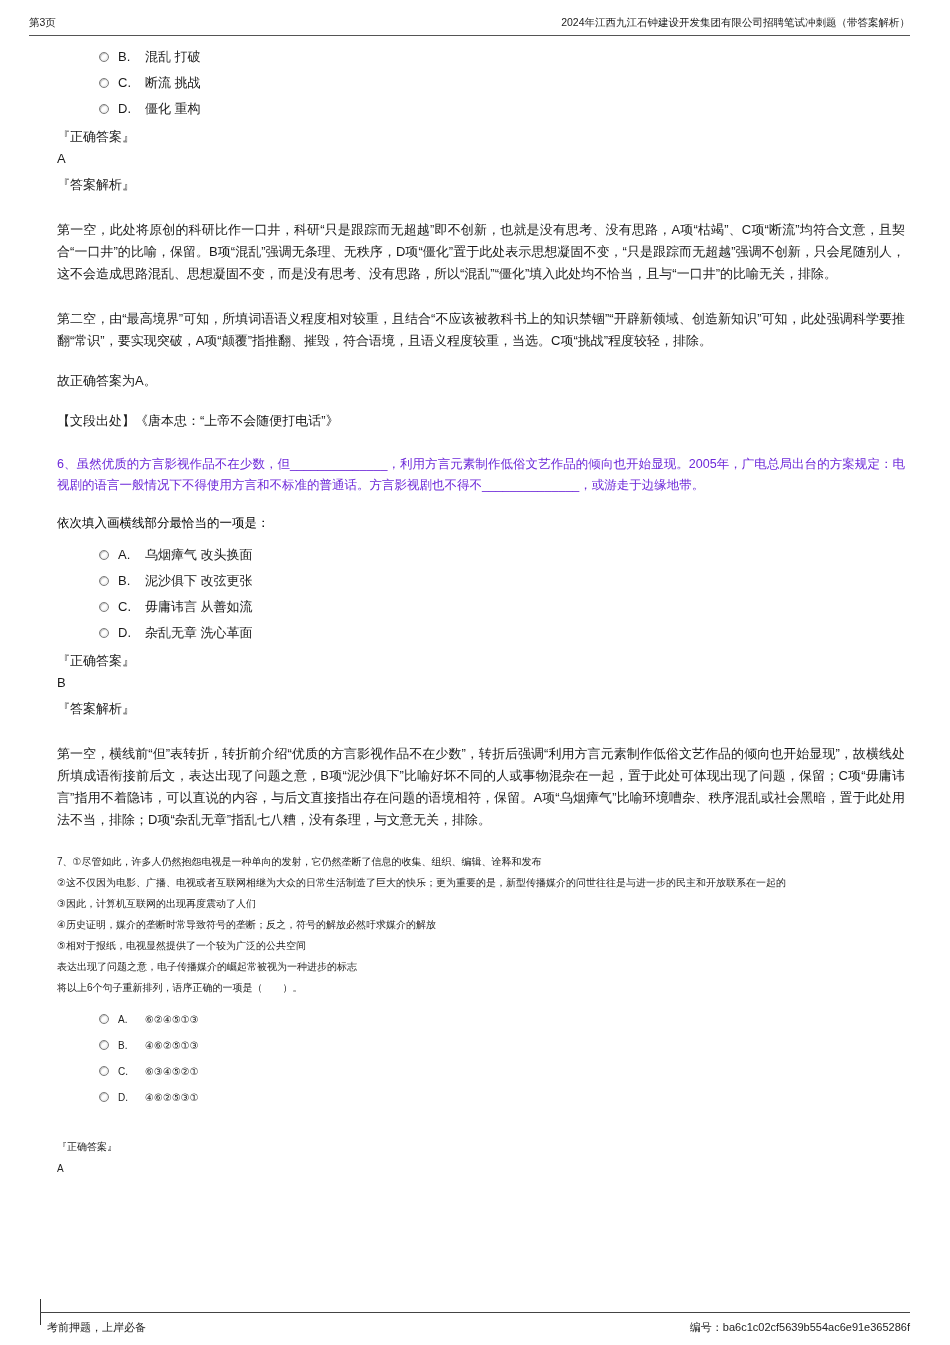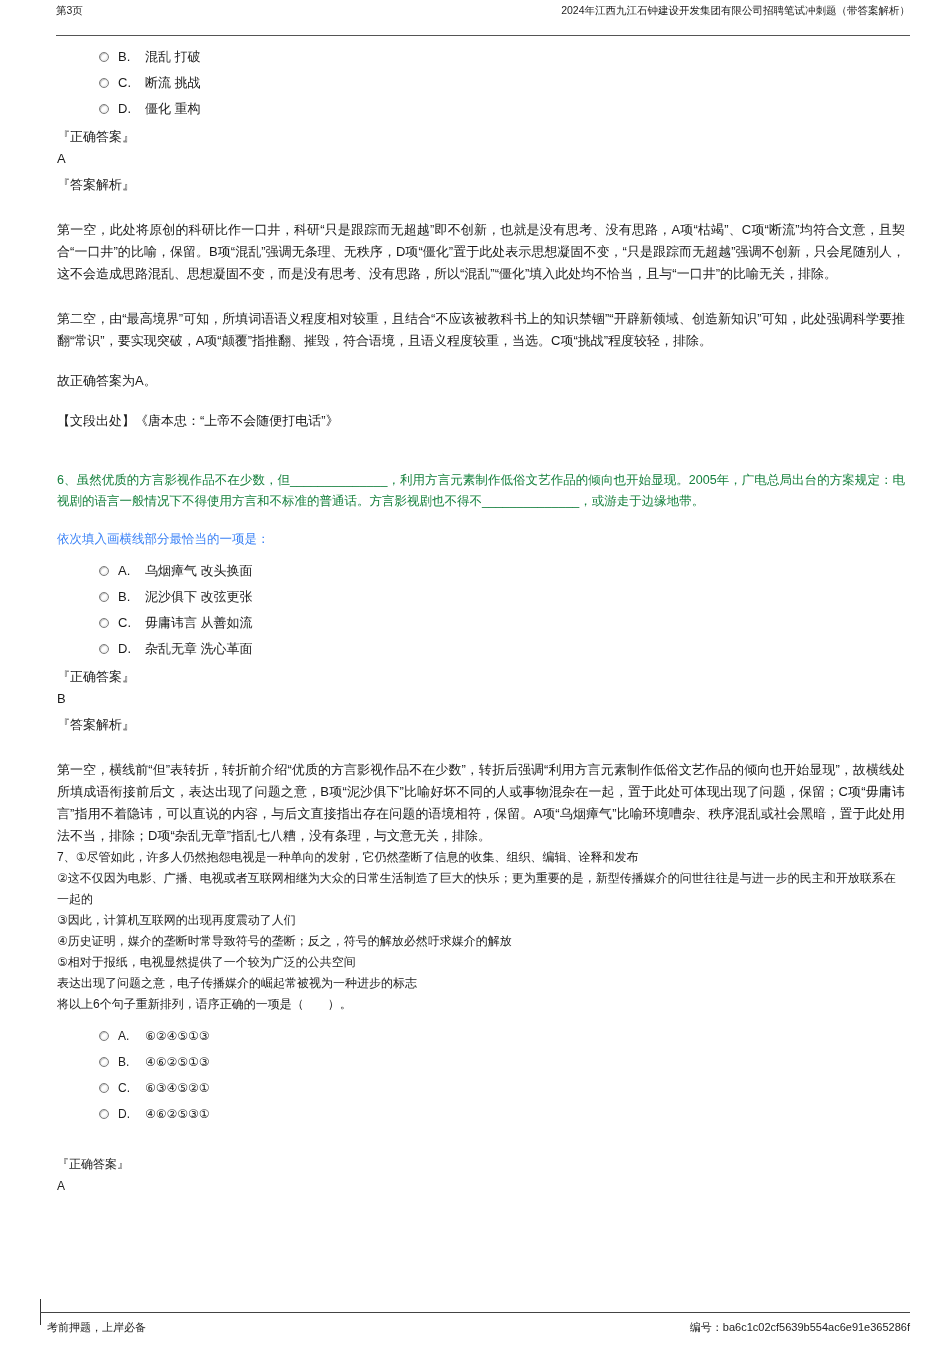--- a/index.html
+++ b/index.html
@@ -12,26 +12,26 @@
     height: 1345px;
     margin: 0 auto;
     background: #ffffff;
     color: #1a1a1a;
     overflow: hidden;
   }
 
   
   .doc-header {
     position: absolute;
-    top: 0; left: 56px; right: 40px;
+    top: 0; left: 29px; right: 40px;
     height: 36px;
     display: flex;
     align-items: flex-end;
     justify-content: space-between;
-    padding-bottom: 17px;
+    padding-bottom: 5px;
     border-bottom: 1px solid #555;
     font-size: 10.5px;
     color: #222;
   }
 
   
   .doc-body {
     position: absolute;
     top: 42px; left: 57px; right: 45px;
     font-size: 13px;
@@ -62,34 +62,34 @@
   .opt-text { white-space: pre; }
 
   .ans-label { line-height: 22px; margin-top: 4px; }
   .ans-value { line-height: 22px; }
 
   .para { margin-top: 23px; }
   .conclusion { margin-top: 18px; }
   .source { margin-top: 18px; }
 
   .q-stem {
-    margin-top: 38px;
+    margin-top: 22px;
     font-size: 12.5px;
     line-height: 21px;
-    color: #15803d;
+    color: #6d28d9;
   }
   .q-prompt {
     margin-top: 17px;
     font-size: 12.5px;
     line-height: 21px;
-    color: #3b82f6;
+    color: #000000;
   }
   .q-options { margin-top: 8px; }
 
-  .q7-block { font-size: 12px; line-height: 21px; color: #222; }
+  .q7-block { margin-top: 20px; font-size: 10px; line-height: 21px; color: #222; }
   .q7-block .sentence { text-align: left; }
 
   .final-answer-label { margin-top: 26px; }
 
   
   .doc-footer {
     position: absolute;
     left: 40px; right: 40px; bottom: 10px;
   }
   .footer-rule { border-top: 1px solid #444; }

